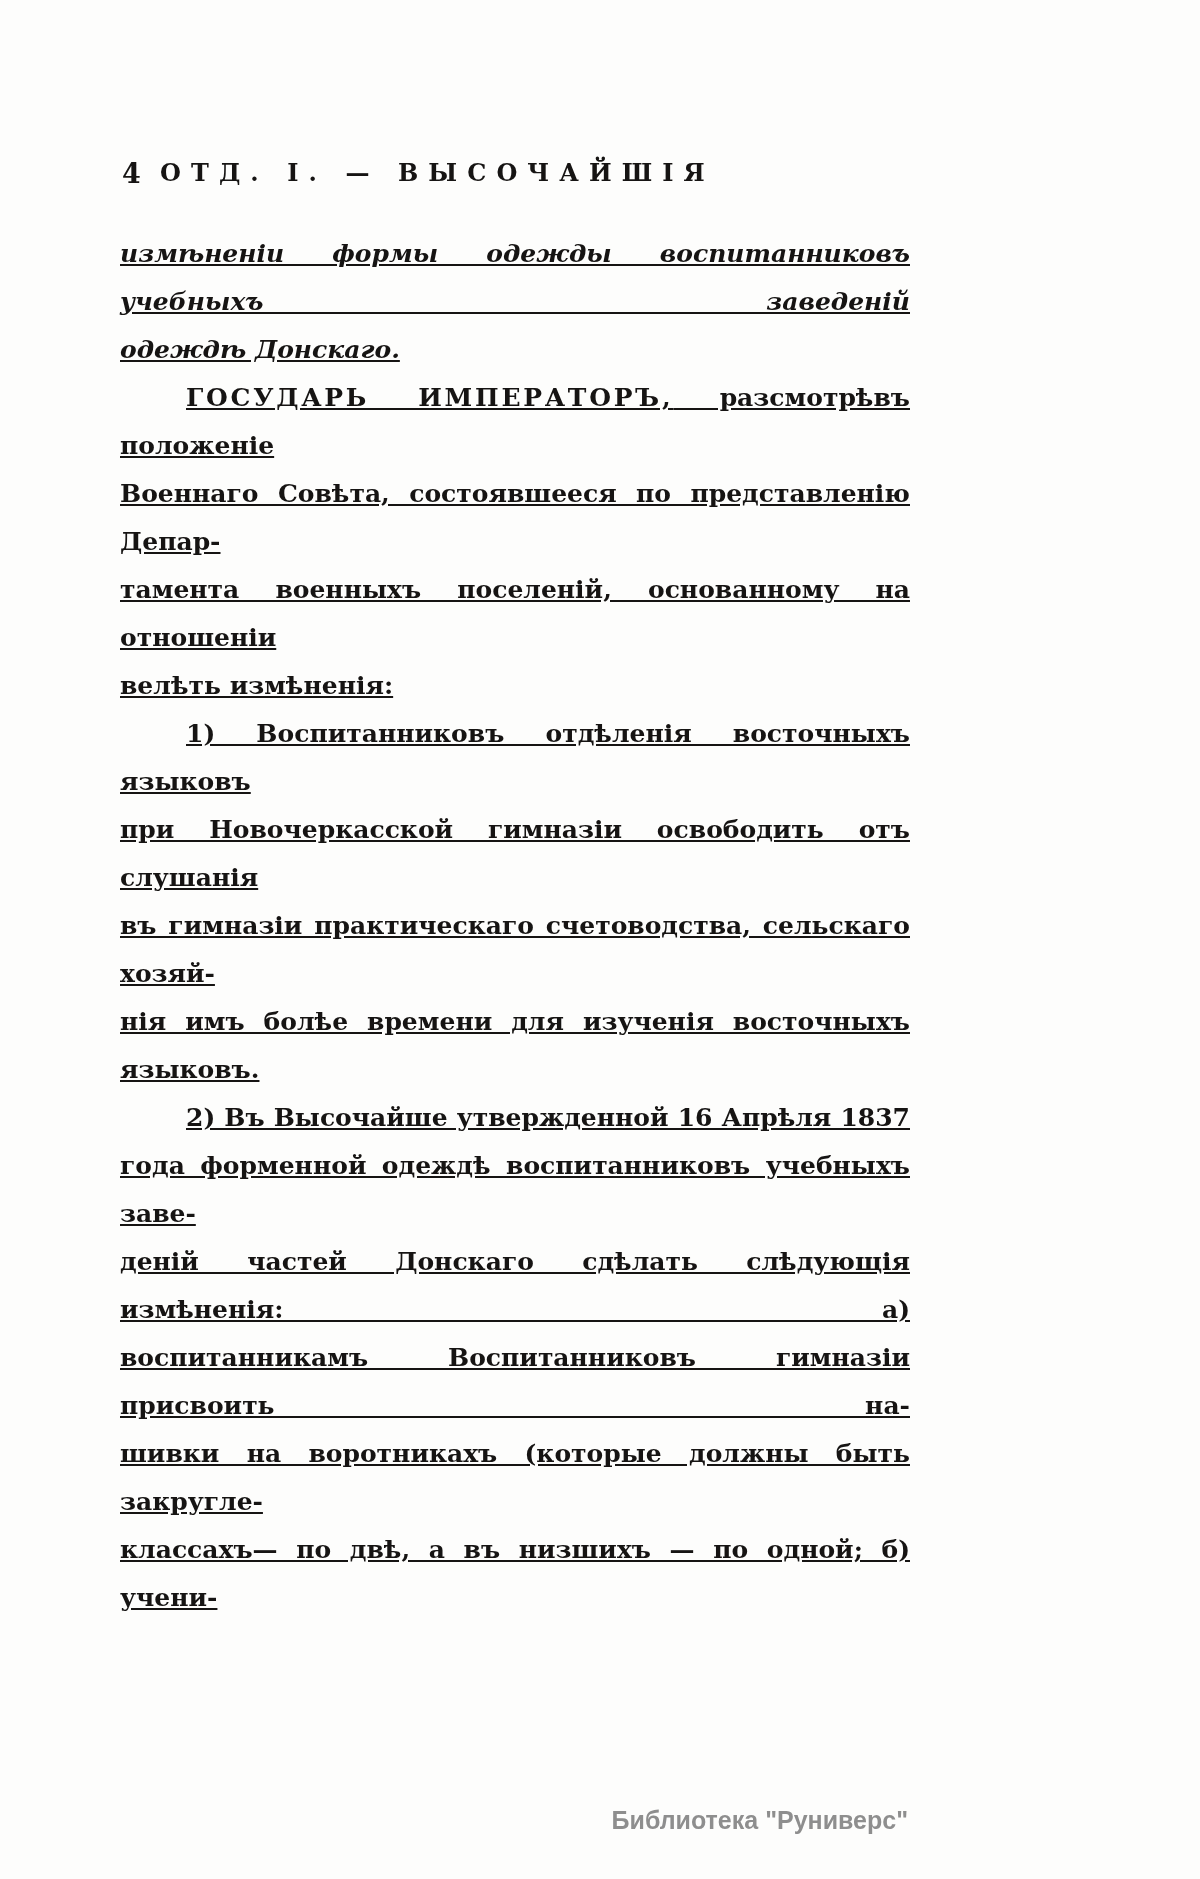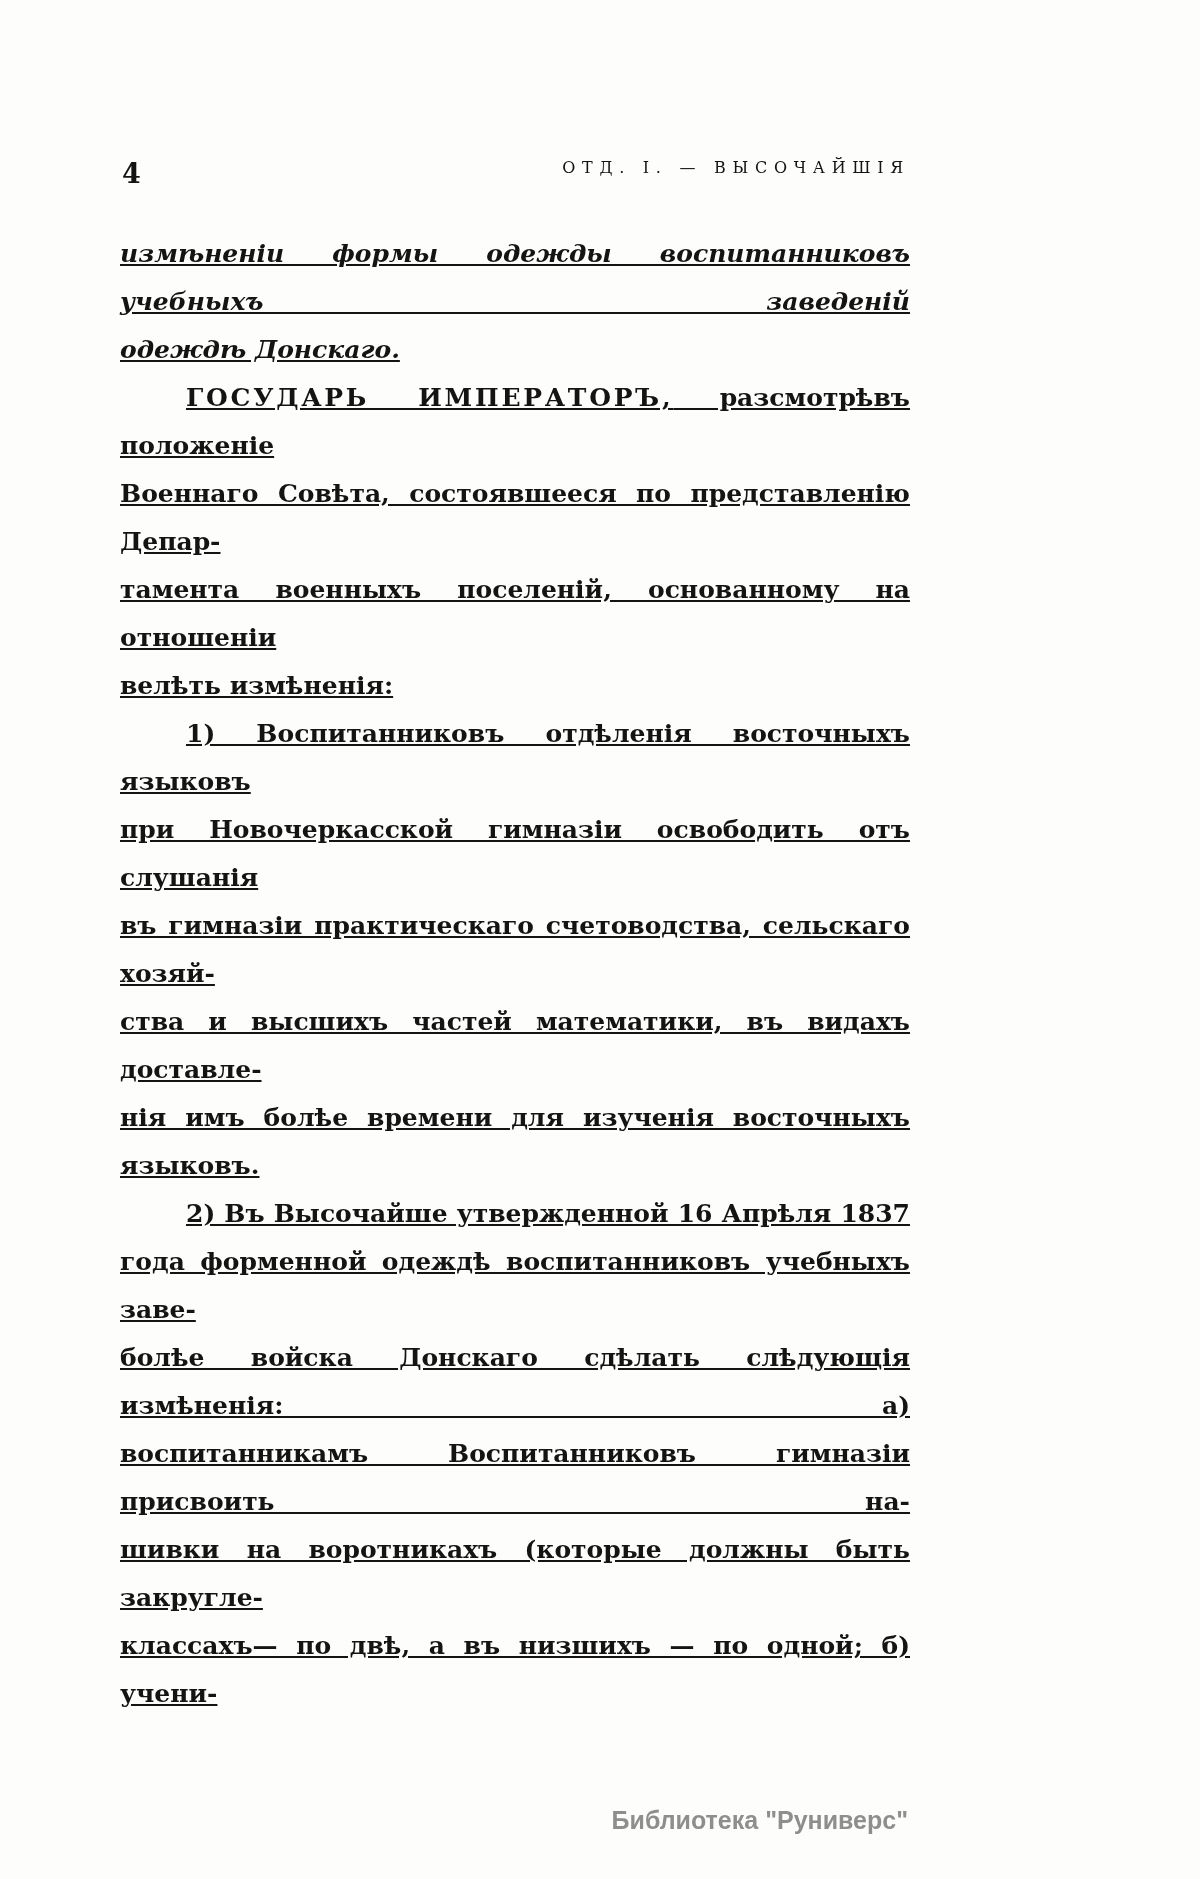--- a/index.html
+++ b/index.html
@@ -20,23 +20,23 @@
     height: 34px;
   }
   .page-number {
     position: absolute;
     left: 2px;
     top: 0;
     font-size: 27px;
     font-weight: bold;
   }
   .running-title {
-    text-align: right;
-    font-size: 16px;
-    font-weight: normal;
+    text-align: left;
+    font-size: 24px;
+    font-weight: bold;
     letter-spacing: 0.42em;
     padding-left: 40px;
     white-space: nowrap;
   }
   .text-block {
     position: absolute;
     top: 230px;
     left: 120px;
     width: 790px;
     font-size: 25px;
@@ -81,27 +81,26 @@
       <div class="para body">
         <div class="line first"><span class="seg-c">ГОСУДАРЬ ИМПЕРАТОРЪ,</span><span class="seg-n"> разсмотрѣвъ положеніе</span></div>
         <div class="line"><span class="seg-n">Военнаго Совѣта, состоявшееся по представленію Депар-</span></div>
         <div class="line"><span class="seg-n">тамента военныхъ поселеній, основанному на отношеніи</span></div>
         <div class="line end"><span class="seg-n">велѣть измѣненія:</span></div>
       </div>
       <div class="para body">
         <div class="line first"><span class="seg-n">1) Воспитанниковъ отдѣленія восточныхъ языковъ</span></div>
         <div class="line"><span class="seg-n">при Новочеркасской гимназіи освободить отъ слушанія</span></div>
         <div class="line"><span class="seg-n">въ гимназіи практическаго счетоводства, сельскаго хозяй-</span></div>
-        <div class="line"><span class="seg-n">ства и высшихъ частей математики, въ видахъ доставле-</span></div>
         <div class="line"><span class="seg-n">нія имъ болѣе времени для изученія восточныхъ языковъ.</span></div>
       </div>
       <div class="para body">
         <div class="line first"><span class="seg-n">2) Въ Высочайше утвержденной 16 Апрѣля 1837</span></div>
         <div class="line"><span class="seg-n">года форменной одеждѣ воспитанниковъ учебныхъ заве-</span></div>
-        <div class="line"><span class="seg-n">болѣе войска Донскаго сдѣлать слѣдующія измѣненія: а)</span></div>
+        <div class="line"><span class="seg-n">деній частей Донскаго сдѣлать слѣдующія измѣненія: а)</span></div>
         <div class="line"><span class="seg-n">воспитанникамъ Воспитанниковъ гимназіи присвоить на-</span></div>
         <div class="line"><span class="seg-n">шивки на воротникахъ (которые должны быть закругле-</span></div>
         <div class="line"><span class="seg-n">классахъ— по двѣ, а въ низшихъ — по одной; б) учени-</span></div>
       </div>
     </div>
 
   <div class="watermark">Библиотека "Руниверс"</div>
 
 </div>
 

